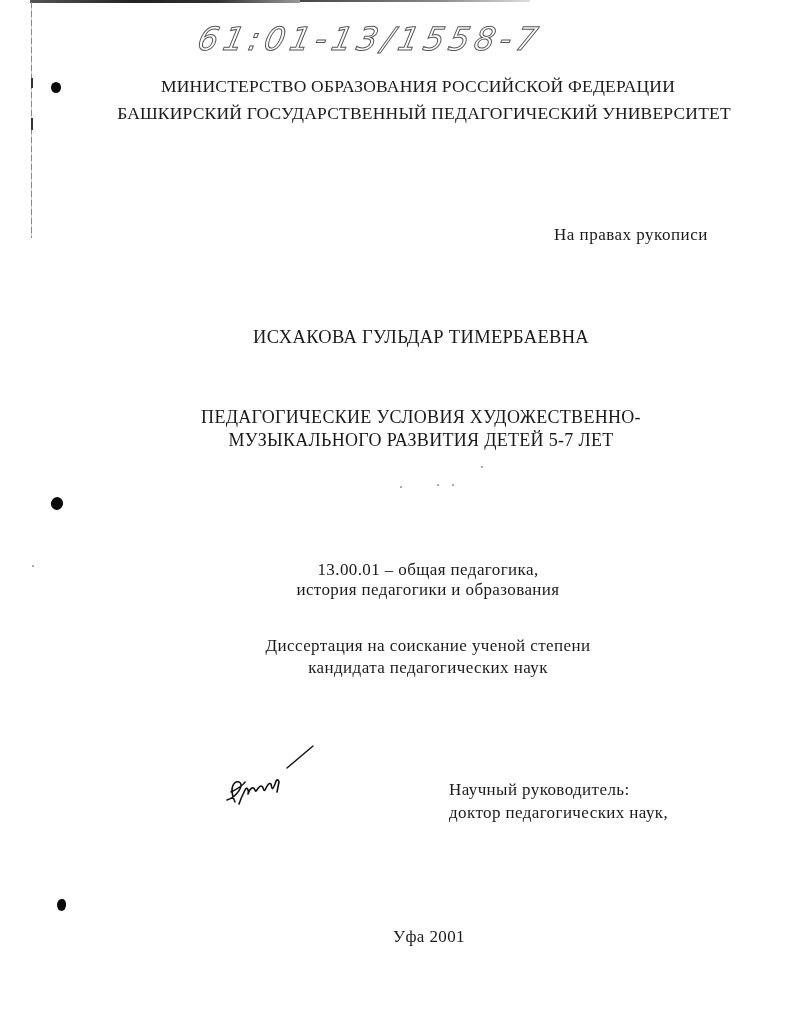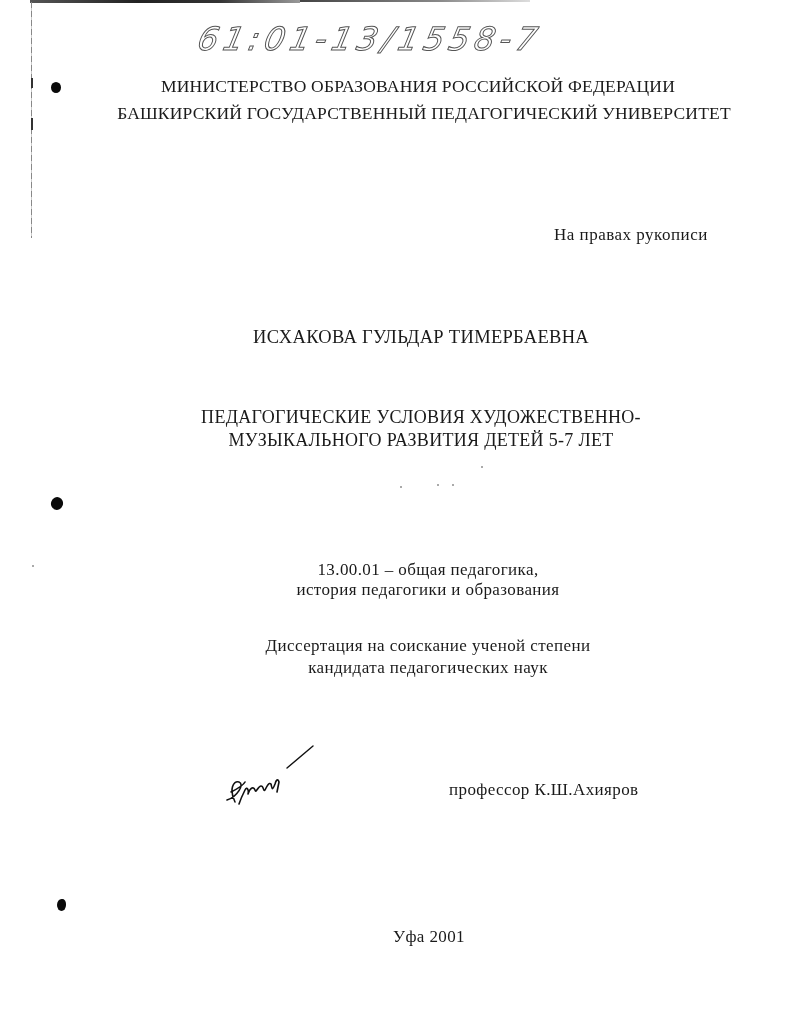--- a/index.html
+++ b/index.html
@@ -145,18 +145,19 @@
 
   <div class="text-line center diss-1">Диссертация на соискание ученой степени</div>
   <div class="text-line center diss-2">кандидата педагогических наук</div>
 
   <svg class="signature" viewBox="0 0 110 80" xmlns="http://www.w3.org/2000/svg">
     <path d="M20 60 C 14 48, 18 38, 24 40 C 30 42, 22 55, 12 58 M16 50 C 20 48, 28 44, 30 40 M24 62 C 26 56, 28 52, 30 48 C 32 44, 34 48, 33 52 C 35 46, 38 44, 40 48 C 41 52, 43 44, 46 44 C 49 44, 48 50, 50 48 C 52 44, 54 40, 56 42 C 57 46, 57 50, 60 42 C 61 38, 63 36, 64 40 L 62 50" fill="none" stroke="#111" stroke-width="1.6" stroke-linecap="round" stroke-linejoin="round"></path>
     <path d="M72 26 L 98 4" fill="none" stroke="#111" stroke-width="1.4" stroke-linecap="round"></path>
   </svg>
 
   <div class="supervisor">
-    <div>профессор К.Ш.Ахияров</div>
+    <div>Научный руководитель:</div>
+    <div>доктор педагогических наук,</div>
   </div>
 
   <div class="text-line center city-year">Уфа 2001</div>
 
 </div>
 
 </body></html>

